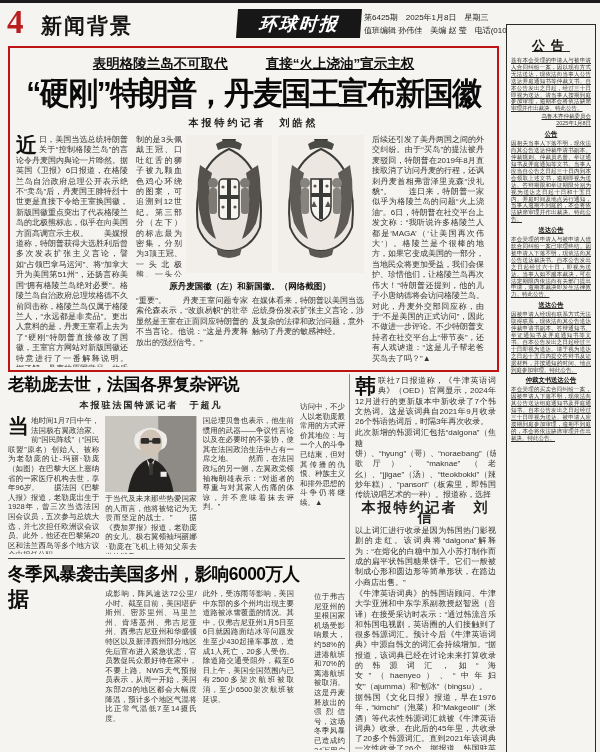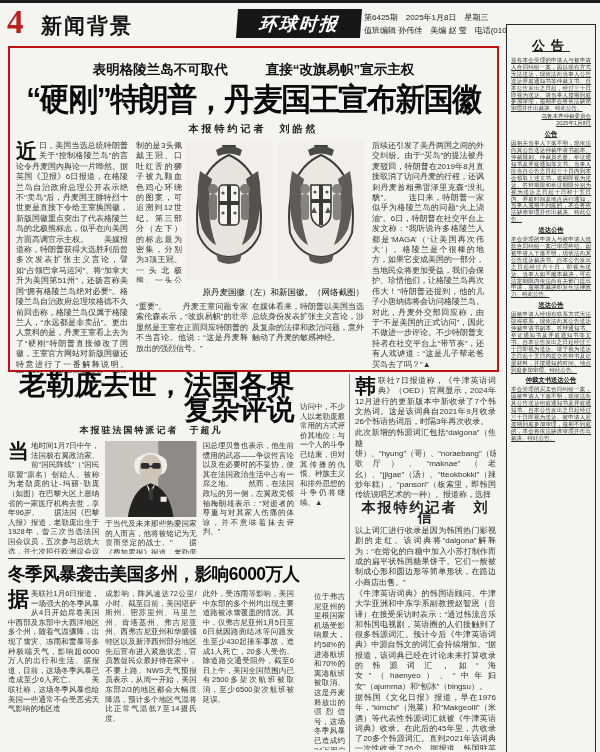--- a/index.html
+++ b/index.html
@@ -8,48 +8,48 @@
   .topbar{position:absolute;left:0;top:0;width:600px;height:3px;background:#1c1c1c;}
   
   .pgnum{position:absolute;left:7px;top:6px;font-size:33px;font-weight:900;color:#b81f1f;line-height:33px;font-family:"Liberation Serif",serif;}
   .section-title{position:absolute;left:41px;top:12px;font-size:21px;font-weight:900;letter-spacing:2px;color:#141414;}
   .masthead{position:absolute;left:237px;top:9px;width:124px;height:29px;background:#171717;color:#fff;
     display:flex;align-items:center;justify-content:center;font-size:18px;font-weight:900;font-style:italic;
     letter-spacing:2px;transform:skewX(-4deg);font-family:"DejaVu Serif",serif;}
   .issue-info{position:absolute;left:364px;top:11px;width:135px;font-size:8px;line-height:13px;color:#222;white-space:nowrap;}
   
   .red-box{position:absolute;left:8px;top:46px;width:475px;height:312px;border:2px solid #c01414;padding:5px 6px;background:#f6f4f0;}
-  .kicker{display:flex;justify-content:center;gap:38px;font-size:13.5px;font-weight:900;color:#111;margin-top:8px;}
+  .kicker{display:flex;justify-content:center;gap:38px;font-size:13.5px;font-weight:900;color:#111;margin-top:2px;text-decoration:underline;}
   .main-headline{text-align:center;font-size:30px;line-height:36px;font-weight:900;letter-spacing:-1.5px;color:#0a0a0a;margin-top:3px;
     font-family:"Liberation Sans",sans-serif;transform:scaleY(1.05);}
   .main-byline{text-align:center;font-size:10px;font-weight:700;letter-spacing:3px;margin:4px 0 5px 0;color:#222;}
   .mbody{display:flex;gap:8px;height:232px;overflow:hidden;}
   .ncol{font-size:8px;line-height:10.4px;text-align:justify;color:#333;}
   .mcol1{width:112px;}
   .mcol4{width:112px;}
   .mmid{width:228px;display:flex;flex-direction:column;}
   .mmid-top{display:flex;gap:4px;height:142px;}
   .mstrip{width:48px;font-size:8px;line-height:10.4px;text-align:justify;color:#333;overflow:hidden;}
   .arms-wrap{flex:1;display:flex;gap:6px;justify-content:center;align-items:flex-start;}
-  .mcaption{text-align:right;font-weight:400;font-size:8.5px;margin:4px 0 3px 0;color:#111;}
+  .mcaption{text-align:center;font-weight:700;font-size:8.5px;margin:4px 0 3px 0;color:#111;}
   .msub{display:flex;gap:4px;flex:1;overflow:hidden;}
   .msub>div{flex:1;}
   .dropcap{float:left;font-size:21px;line-height:20px;font-weight:900;color:#111;margin:0 2px 0 0;}
   
   .notice{position:absolute;left:506px;top:24px;width:80px;height:717px;border:1.5px solid #2a2a2a;padding:11px 4px;background:#f6f4f0;overflow:hidden;text-decoration:underline;}
   .n-title{text-align:center;font-size:13px;font-weight:900;letter-spacing:6px;color:#111;margin:1px 0 2px 0;}
   .n-body{font-size:5.5px;line-height:6.9px;text-align:justify;color:#3c3c3c;}
   .n-head{text-align:center;font-size:6.3px;font-weight:700;color:#111;margin:3px 0 1px 0;}
   .n-sign{text-align:right;font-size:5.5px;line-height:7px;color:#3c3c3c;margin:1px 0 2px 0;}
   
   .vline{position:absolute;left:349px;top:374px;width:1px;height:378px;background:#8a8a86;}
   .hline{position:absolute;left:8px;top:558px;width:337px;height:1px;background:#4a4a48;}
   .lepen{position:absolute;left:8px;top:372px;width:337px;height:182px;display:flex;gap:6px;overflow:hidden;}
   .lp-main{width:286px;}
-  .lp-head{font-size:28px;font-weight:900;letter-spacing:-0.5px;color:#0a0a0a;line-height:25px;text-align:right;}
+  .lp-head{font-size:17px;font-weight:900;letter-spacing:-0.5px;color:#0a0a0a;line-height:25px;text-align:left;}
   .lp-byline{text-align:center;font-size:9px;font-weight:700;letter-spacing:2px;margin:2px 0 4px 0;color:#222;}
   .lp-cols{display:flex;gap:6px;height:140px;overflow:hidden;}
   .lp-cols>div{flex:1;}
   .scol{font-size:7.5px;line-height:9.6px;text-align:justify;color:#333;}
   .side-col{width:45px;font-size:7.5px;line-height:9.6px;text-align:justify;color:#333;overflow:hidden;margin-top:30px;}
   .photo{width:100%;height:76px;display:block;margin-bottom:2px;}
   .storm{position:absolute;left:8px;top:562px;width:337px;height:188px;display:flex;gap:20px;overflow:hidden;}
   .st-main{width:286px;}
   .st-head{font-size:18px;font-weight:900;color:#0a0a0a;line-height:24px;letter-spacing:-0.5px;white-space:nowrap;transform:scaleX(0.97);transform-origin:left;}
   .st-cols{display:flex;gap:6px;height:158px;overflow:hidden;margin-top:3px;}
@@ -70,21 +70,21 @@
   <div class="section-title">新闻背景</div>
   <div class="masthead">环球时报</div>
   <div class="issue-info">
     <div>第6425期　2025年1月8日　星期三</div>
     <div>值班编辑 孙伟佳　美编 赵 莹　电话(010)65369575</div>
   </div>
 
   <div class="red-box">
     <div class="kicker">
       <span>表明格陵兰岛不可取代</span>
-      <span>直接“改旗易帜”宣示主权</span>
+      <span>直接“火上浇油”宣示主权</span>
     </div>
     <div class="main-headline">“硬刚”特朗普，丹麦国王宣布新国徽</div>
     <div class="main-byline">本报特约记者　刘皓然</div>
     <div class="mbody">
       <div class="ncol mcol1">
         <span class="dropcap">近</span><span>日，美国当选总统特朗普关于“控制格陵兰岛”的言论令丹麦国内舆论一片哗然。据英国《卫报》6日报道，在格陵兰岛自治政府总理公开表示绝不“卖岛”后，丹麦国王腓特烈十世更是直接下令给王室换国徽，新版国徽重点突出了代表格陵兰岛的北极熊标志，似乎在向美国方面高调宣示主权。　　美媒报道称，特朗普获得大选胜利后曾多次发表扩张主义言论，譬如“占领巴拿马运河”、将“加拿大升为美国第51州”，还扬言称美国“拥有格陵兰岛绝对必要”。格陵兰岛自治政府总理埃格德不久前回击称，格陵兰岛仅属于格陵兰人，“永远都是非卖品”。更出人意料的是，丹麦王室看上去为了“硬刚”特朗普直接修改了国徽，王室官方网站对新版国徽还特意进行了一番解释说明。　　据了解，丹麦的原国徽是一枚盾形徽记，其整体被一面十字旗均匀地分成四等份。国徽变更前，十字旗的第一部分（左上）和第四部分（右下）绘</span>
       </div>
       <div class="mmid">
         <div class="mmid-top">
           <div class="mstrip">制的是3头佩戴王冠、口吐红舌的狮子被九颗血色鸡心环绕的图案，可追溯到12世纪。第三部分（左下）的标志最为密集，分别为3顶王冠、一头北极熊、一头公羊。</div>
@@ -171,21 +171,21 @@
     <div class="side-col">访问中，不少人以老勒庞最常用的方式评价其地位：与一个人的斗争已结束，但对其传播的仇恨、种族主义和排外思想的斗争仍将继续。▲</div>
   </div>
 
   <div class="hline"></div>
 
   <div class="storm">
     <div class="st-main">
       <div class="st-head">冬季风暴袭击美国多州，影响6000万人</div>
       <div class="st-cols">
         <div class="scol">
-          <span class="dropcap">据</span><span>美联社1月6日报道，一场强大的冬季风暴从4日开始席卷美国中西部及东部中大西洋地区多个州，随着气温骤降，出现了雪灾、冻雨和雷暴等多种极端天气，影响超6000万人的出行和生活。据报道，目前，这场冬季风暴已造成至少6人死亡。　　美联社称，这场冬季风暴也给美国一些通常不会受恶劣天气影响的地区造</span>
+          <span class="dropcap">据</span>
         </div>
         <div class="scol">成影响，阵风速达72公里/小时。截至目前，美国堪萨斯州、密苏里州、马里兰州、肯塔基州、弗吉尼亚州、西弗吉尼亚州和华盛顿特区以及新泽西州部分地区先后宣布进入紧急状态，官员敦促民众最好待在家中，不要上路。NWS天气预报员表示，从周一开始，美国东部2/3的地区都会大幅度降温，预计多个地区气温将比正常气温低7至14摄氏度。</div>
         <div class="scol">此外，受冻雨等影响，美国中东部的多个州均出现主要道路被冰雪覆盖的情况。其中，仅弗吉尼亚州1月5日至6日就因路面结冰等问题发生至少430起撞车事故，造成1人死亡，20多人受伤。除道路交通受阻外，截至6日上午，美国全国范围内已有2500多架次航班被取消，至少6500架次航班被延误。</div>
       </div>
     </div>
     <div class="side-col">位于弗吉尼亚州的里根国家机场受影响最大，约58%的进港航班和70%的离港航班被取消。这是丹麦释放出的强烈信号，这场冬季风暴已造成约34万用户断电。（周扬）</div>
   </div>
 
   <div class="vline"></div>
 

